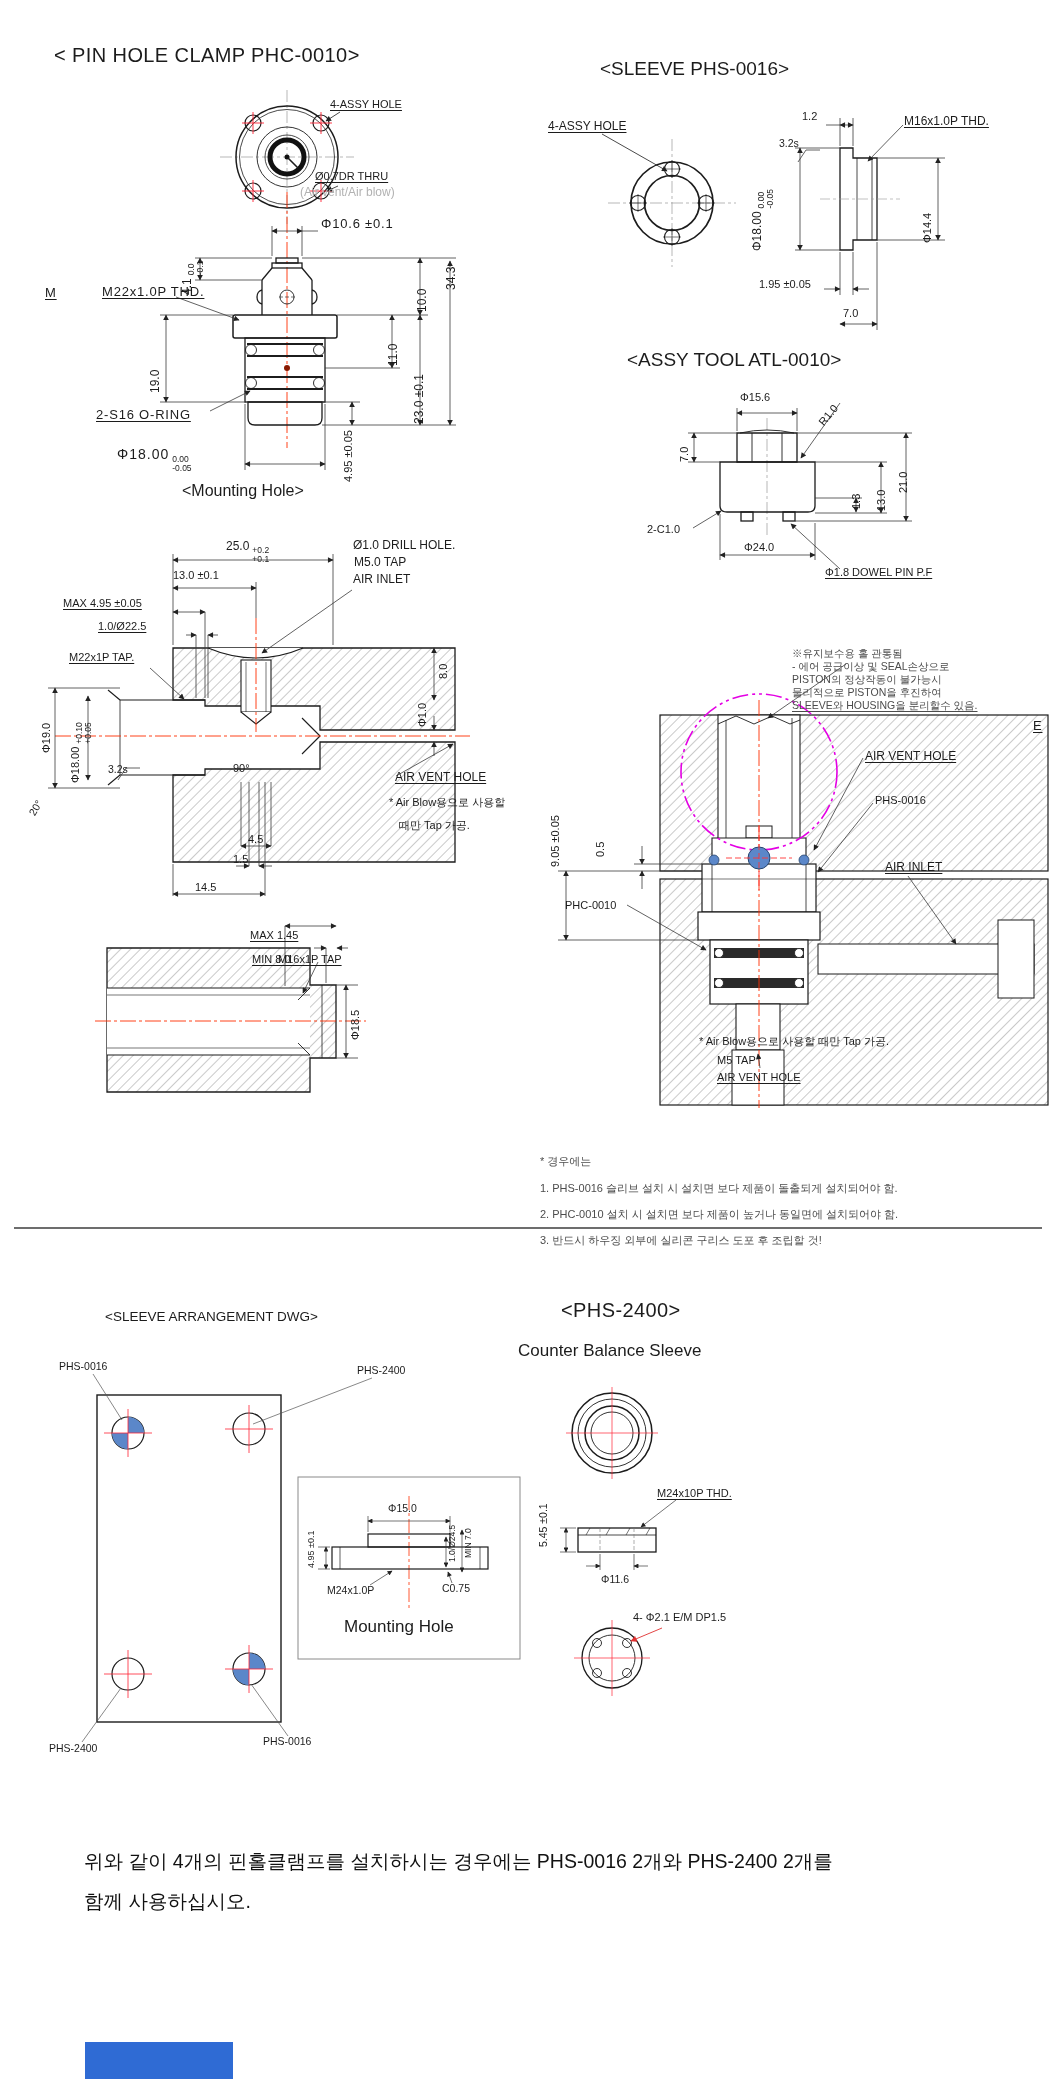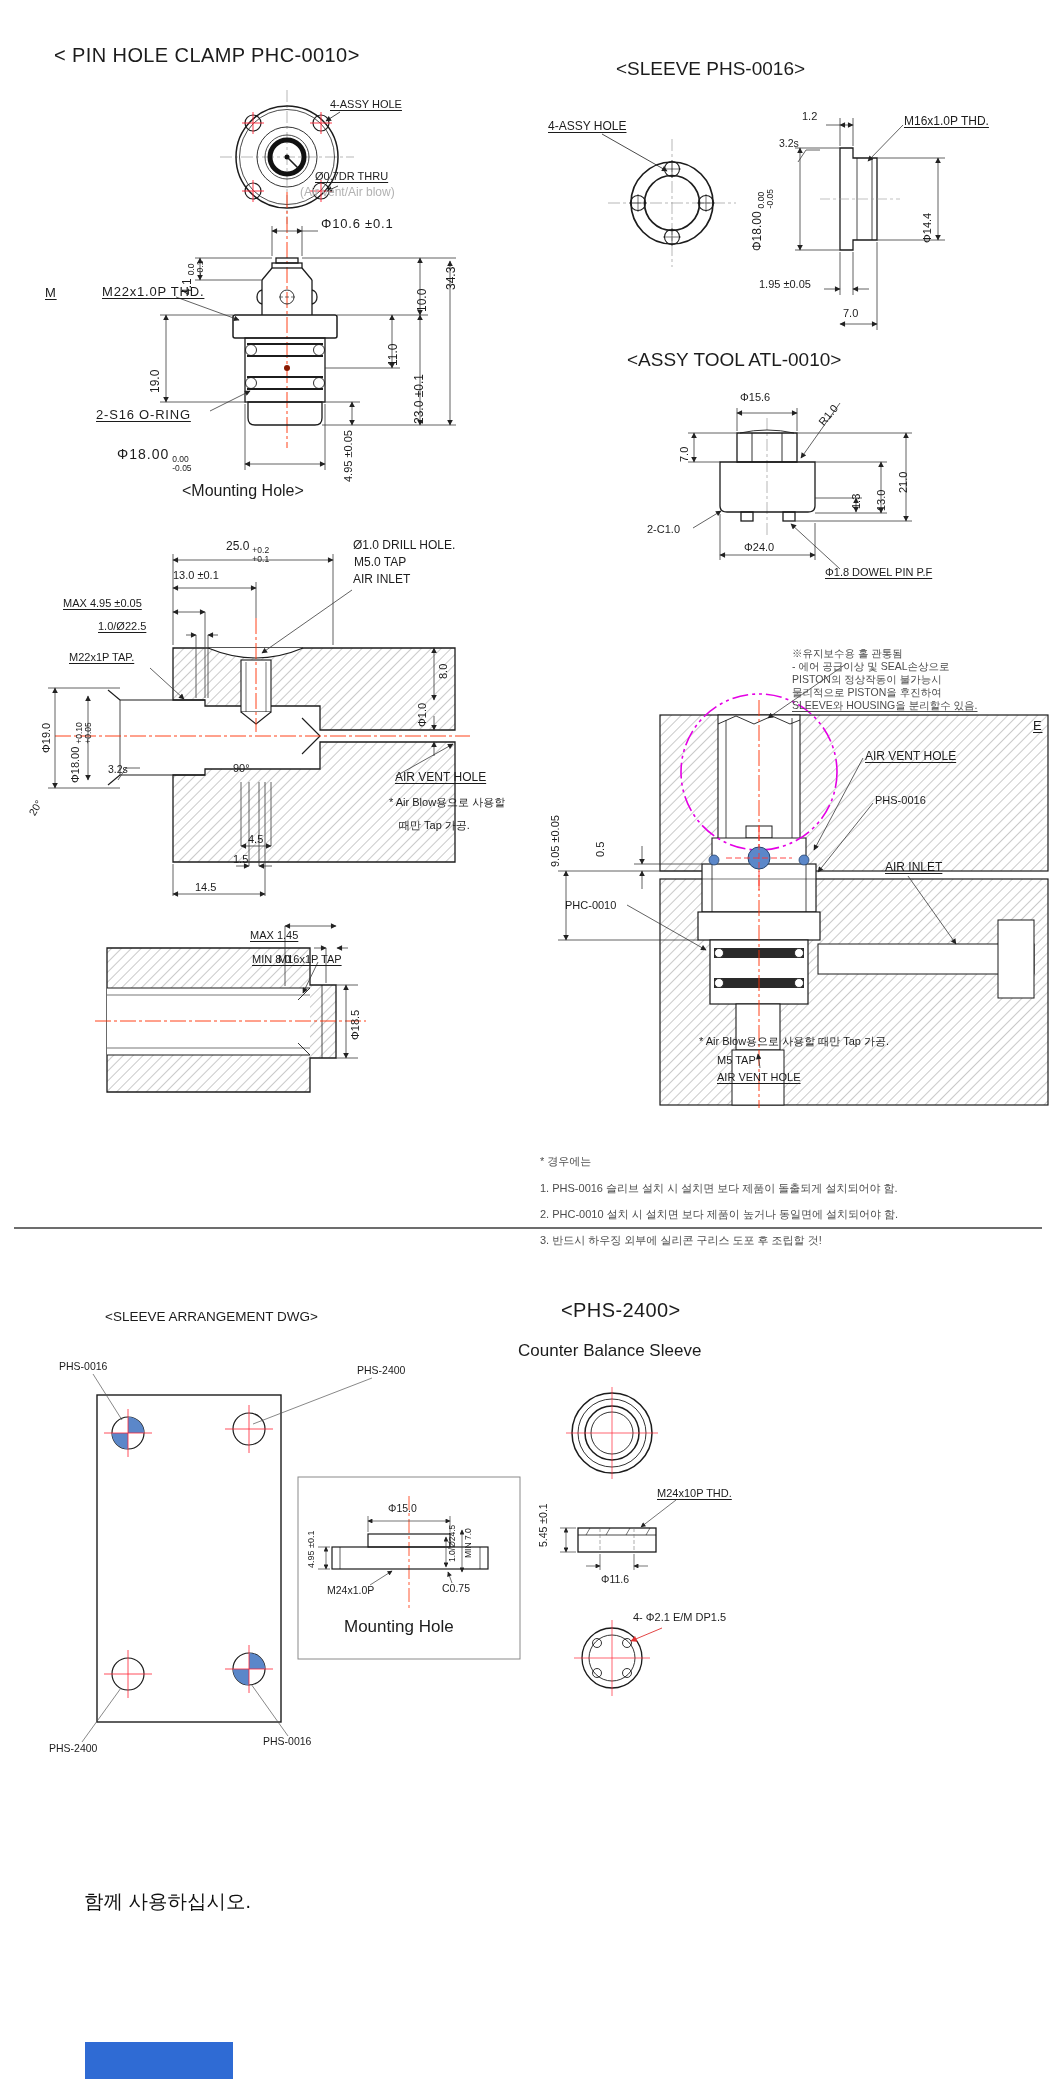--- a/index.html
+++ b/index.html
@@ -445,21 +445,21 @@
 <div class="lbl t14" style="left:117px;top:447px"><span>Φ18.00</span><span class="tol">
         <span>0.00</span>
         <span>-0.05</span>
       </span></div>
 <div class="lbl t11 v" style="left:342px;top:482px">4.95 ±0.05</div>
 <div class="lbl t12 v" style="left:416px;top:312px">10.0</div>
 <div class="lbl t12 v" style="left:387px;top:366px">11.0</div>
 <div class="lbl t12 v" style="left:413px;top:424px">23.0 ±0.1</div>
 <div class="lbl t12 v" style="left:445px;top:290px">34.3</div>
 
-<div class="lbl t19" style="left:616px;top:58px">&lt;SLEEVE PHS-0016&gt;</div>
+<div class="lbl t19" style="left:600px;top:58px">&lt;SLEEVE PHS-0016&gt;</div>
 <div class="lbl t12 u" style="left:548px;top:120px">4-ASSY HOLE</div>
 <div class="lbl t11" style="left:802px;top:110px">1.2</div>
 <div class="lbl t12 u" style="left:904px;top:115px">M16x1.0P THD.</div>
 <div class="lbl t10" style="left:779px;top:138px">3.2s</div>
 <div class="lbl t12 v" style="left:751px;top:251px"><span>Φ18.00</span><span class="tol">
         <span>0.00</span>
         <span>-0.05</span>
       </span></div>
 <div class="lbl t11 v" style="left:921px;top:243px">Φ14.4</div>
 <div class="lbl t11" style="left:759px;top:278px">1.95 ±0.05</div>
@@ -541,16 +541,17 @@
 <div class="lbl t85 v" style="left:448px;top:1562px">1.0/Ø24.5</div>
 <div class="lbl t85 v" style="left:464px;top:1558px">MIN 7.0</div>
 <div class="lbl t10" style="left:327px;top:1585px">M24x1.0P</div>
 <div class="lbl t10" style="left:442px;top:1583px">C0.75</div>
 <div class="lbl" style="left:344px;top:1617px;font-size:17px">Mounting Hole</div>
 <div class="lbl t10 v" style="left:538px;top:1547px">5.45 ±0.1</div>
 <div class="lbl t11 u" style="left:657px;top:1487px">M24x10P THD.</div>
 <div class="lbl t10" style="left:601px;top:1574px">Φ11.6</div>
 <div class="lbl t11" style="left:633px;top:1611px">4- Φ2.1  E/M DP1.5</div>
 
+<div class="lbl footer-big" style="left:84px;top:1851px">위와 같이 4개의 핀홀클램프를 설치하시는 경우에는  PHS-0016 2개와 PHS-2400 2개를</div>
 <div class="lbl footer-big" style="left:84px;top:1891px">함께 사용하십시오.</div>
 <div class="bluebox" style="left:85px;top:2042px;width:148px;height:37px"></div>
 
 </div>
 
 </body></html>

